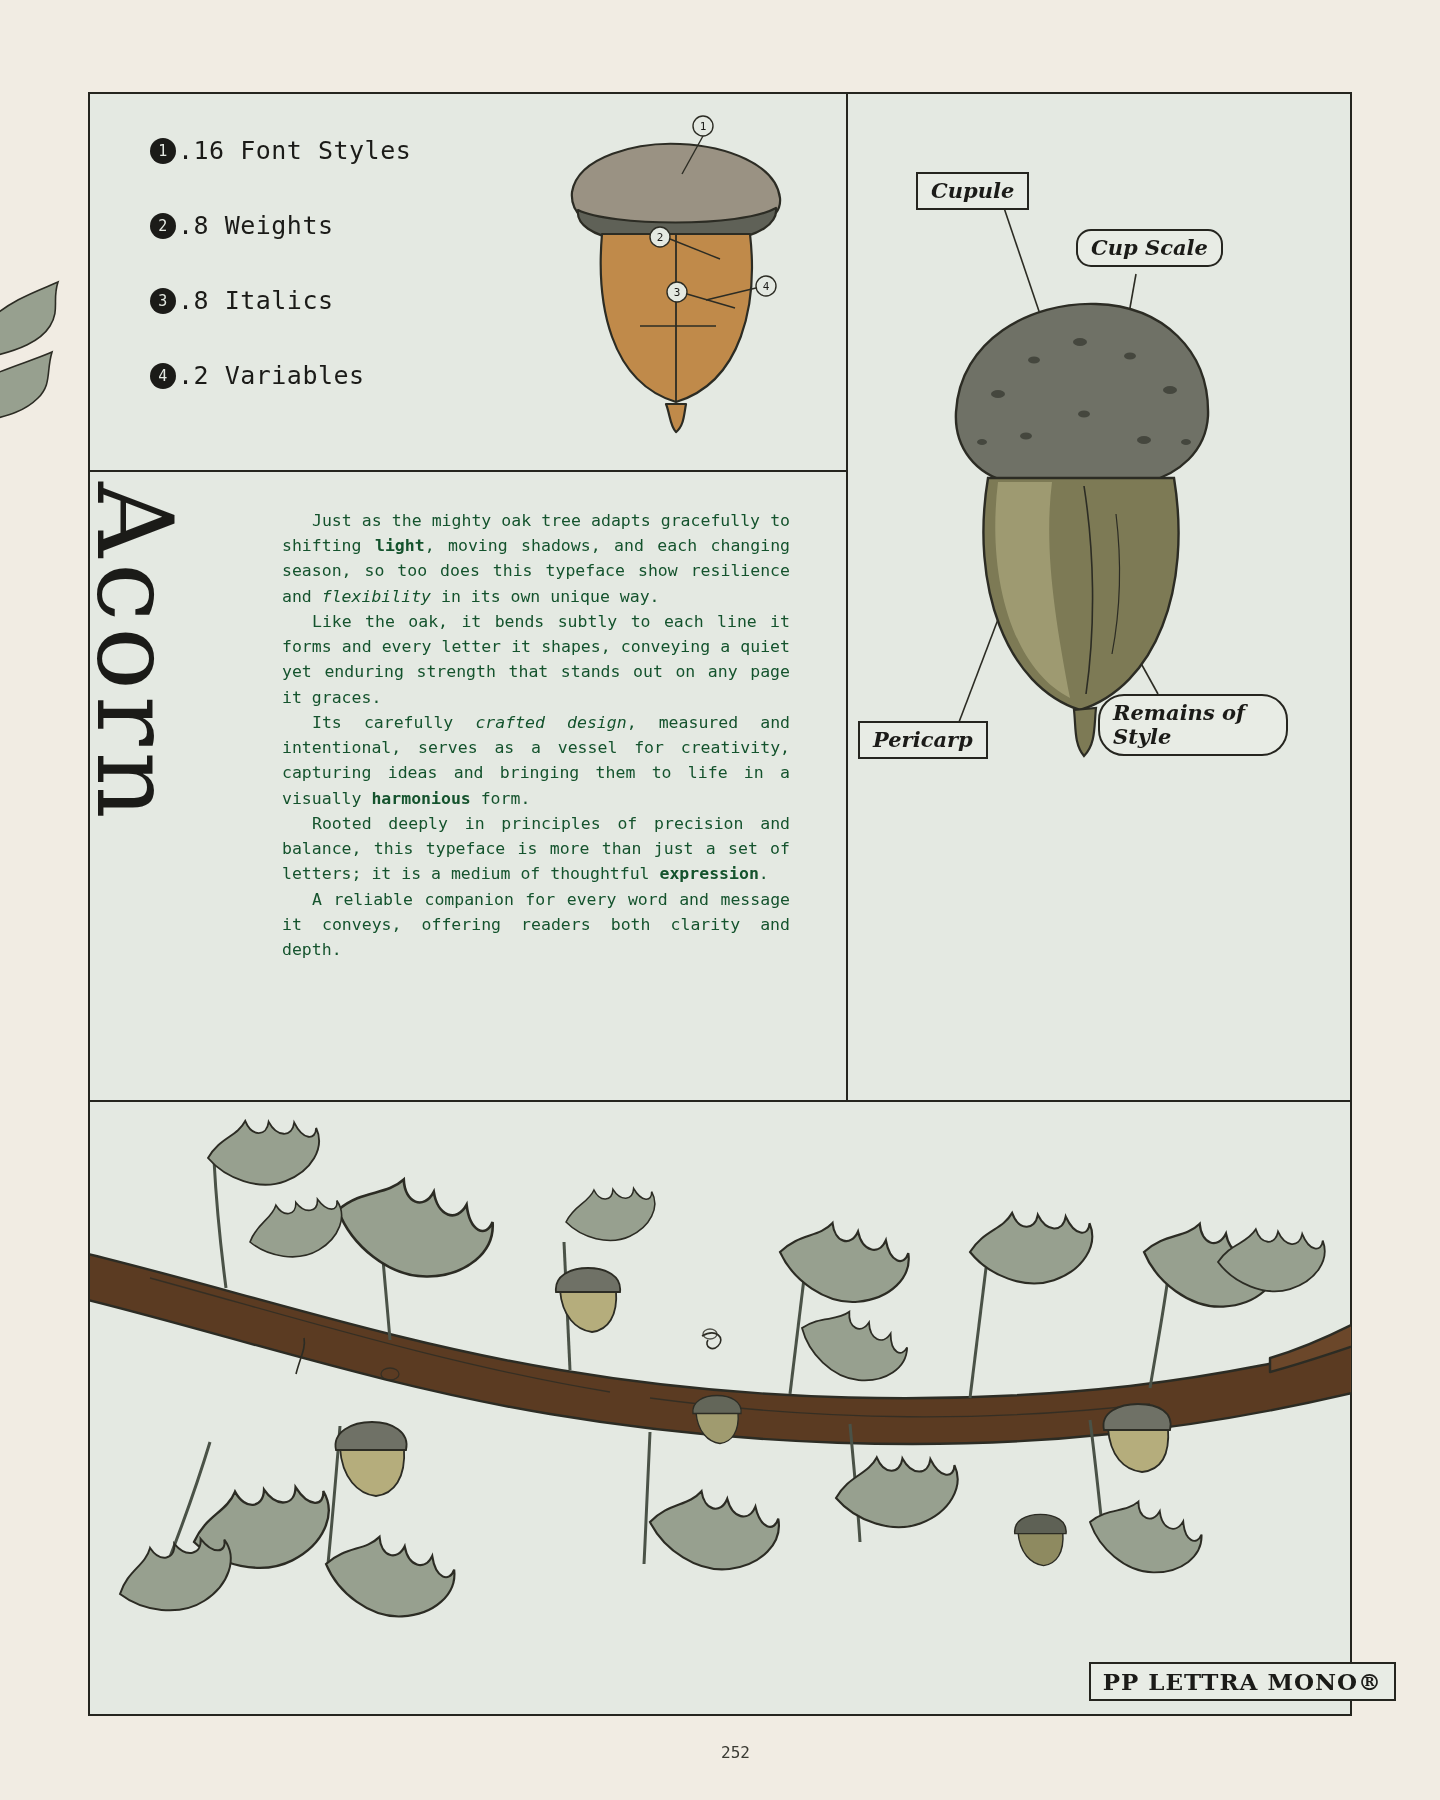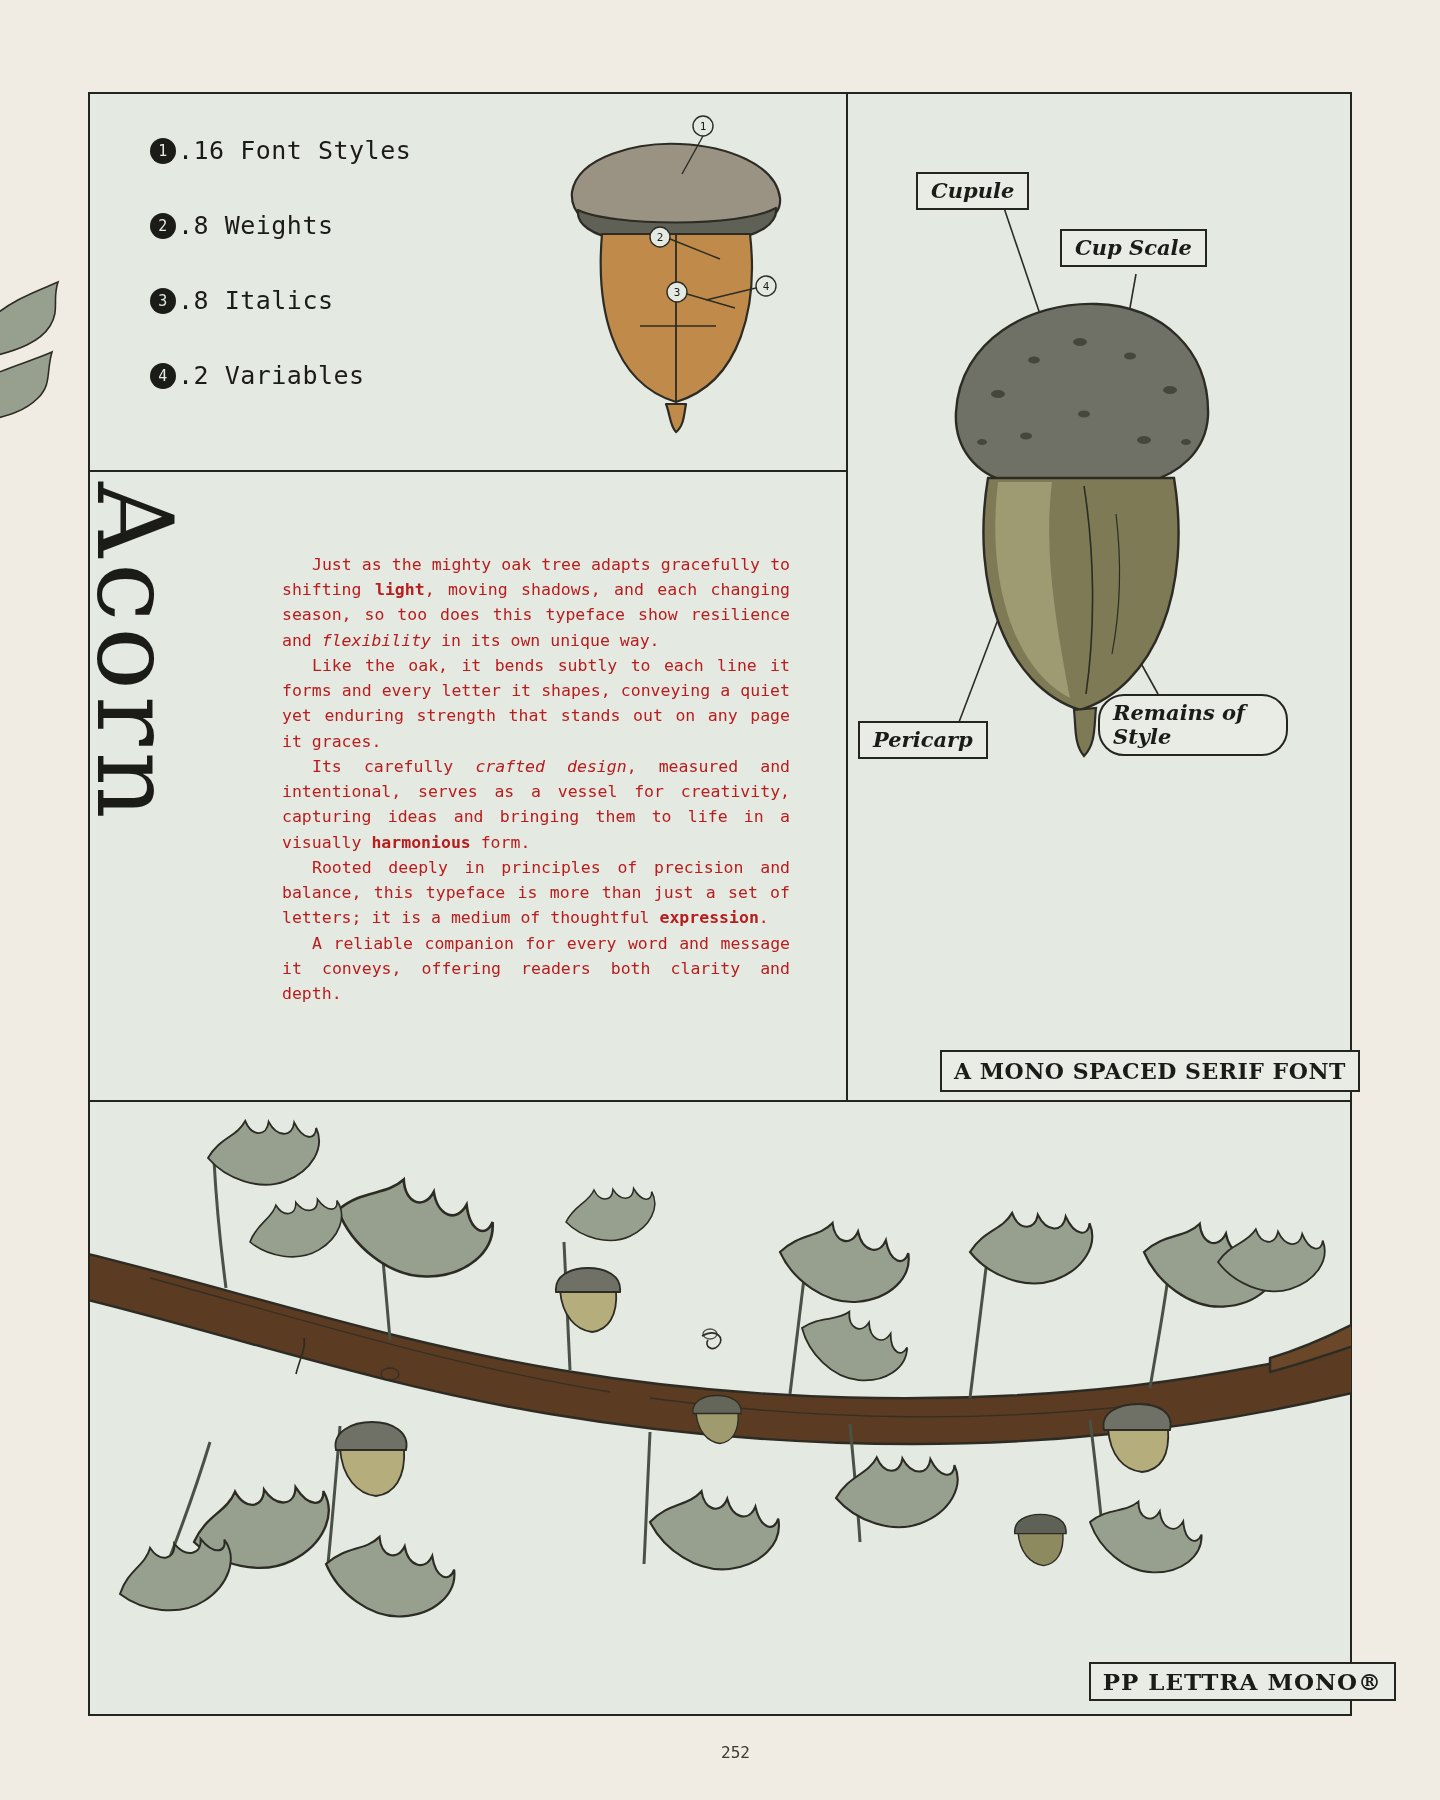--- a/index.html
+++ b/index.html
@@ -110,22 +110,21 @@
     white-space: nowrap;
   }
   .body-copy {
     position: absolute;
     left: 192px;
     top: 36px;
     width: 508px;
     font-size: 16.5px;
     line-height: 1.53;
     text-align: justify;
-    color: #b91c1c;
-    margin-top: 44px;
+    color: #14532d;
   }
   .body-copy p { margin: 0; text-indent: 30px; }
   .body-copy b { font-weight: 700; }
   .body-copy i { font-style: italic; }
 
   
   .anatomy-panel {
     position: absolute;
     left: 758px;
     top: 0;
@@ -141,21 +140,21 @@
     font-family: "DejaVu Serif", serif;
     font-style: italic;
     font-weight: 700;
     font-size: 21px;
     padding: 5px 13px;
     text-align: left;
     white-space: nowrap;
     line-height: 1.15;
   }
   .c-cupule { left: 68px; top: 78px; }
-  .c-cupscale { left: 212px; top: 135px; }
+  .c-cupscale { left: 228px; top: 135px; border-radius: 15px; }
   .c-pericarp { left: 10px; top: 627px; }
   .c-remains { left: 250px; top: 600px; white-space: normal; width: 160px; border-radius: 26px;}
 
   .tagline {
     position: absolute;
     left: 92px;
     bottom: 8px;
     border: 2px solid #25251f;
     background: #e8ece5;
     font-family: "DejaVu Serif", serif;
@@ -312,21 +311,20 @@
       <path d="M226 616 C 228 634, 226 650, 236 662 C 248 650, 246 632, 248 614 Z" fill="#7d7a55" stroke="#2c2c24" stroke-width="2.2"></path>
       <path d="M236 392 C 246 456, 248 530, 238 600" fill="none" stroke="#2c2c24" stroke-width="1.6"></path>
       <path d="M268 420 C 274 470, 272 518, 264 560" fill="none" stroke="#2c2c24" stroke-width="1.2"></path>
     </svg>
 
     <div class="callout c-cupule">Cupule</div>
     <div class="callout c-cupscale">Cup Scale</div>
     <div class="callout c-pericarp">Pericarp</div>
     <div class="callout c-remains">Remains of Style</div>
 
-    <div class="tagline">A MONO SPACED SERIF FONT</div>
   </div>
 
   <div class="branch-panel">
     <svg width="1261" height="613" viewBox="0 0 1261 613">
       <defs>
         <g id="leafShape">
           <path d="M0 0 C 14 -18, 30 -16, 40 -30 C 44 -14, 58 -12, 62 -26 C 68 -10, 82 -8, 86 -22
                    C 92 -4, 104 -2, 106 -14 C 112 6, 96 26, 70 32 C 44 38, 14 22, 0 0 Z"></path>
         </g>
       </defs>

